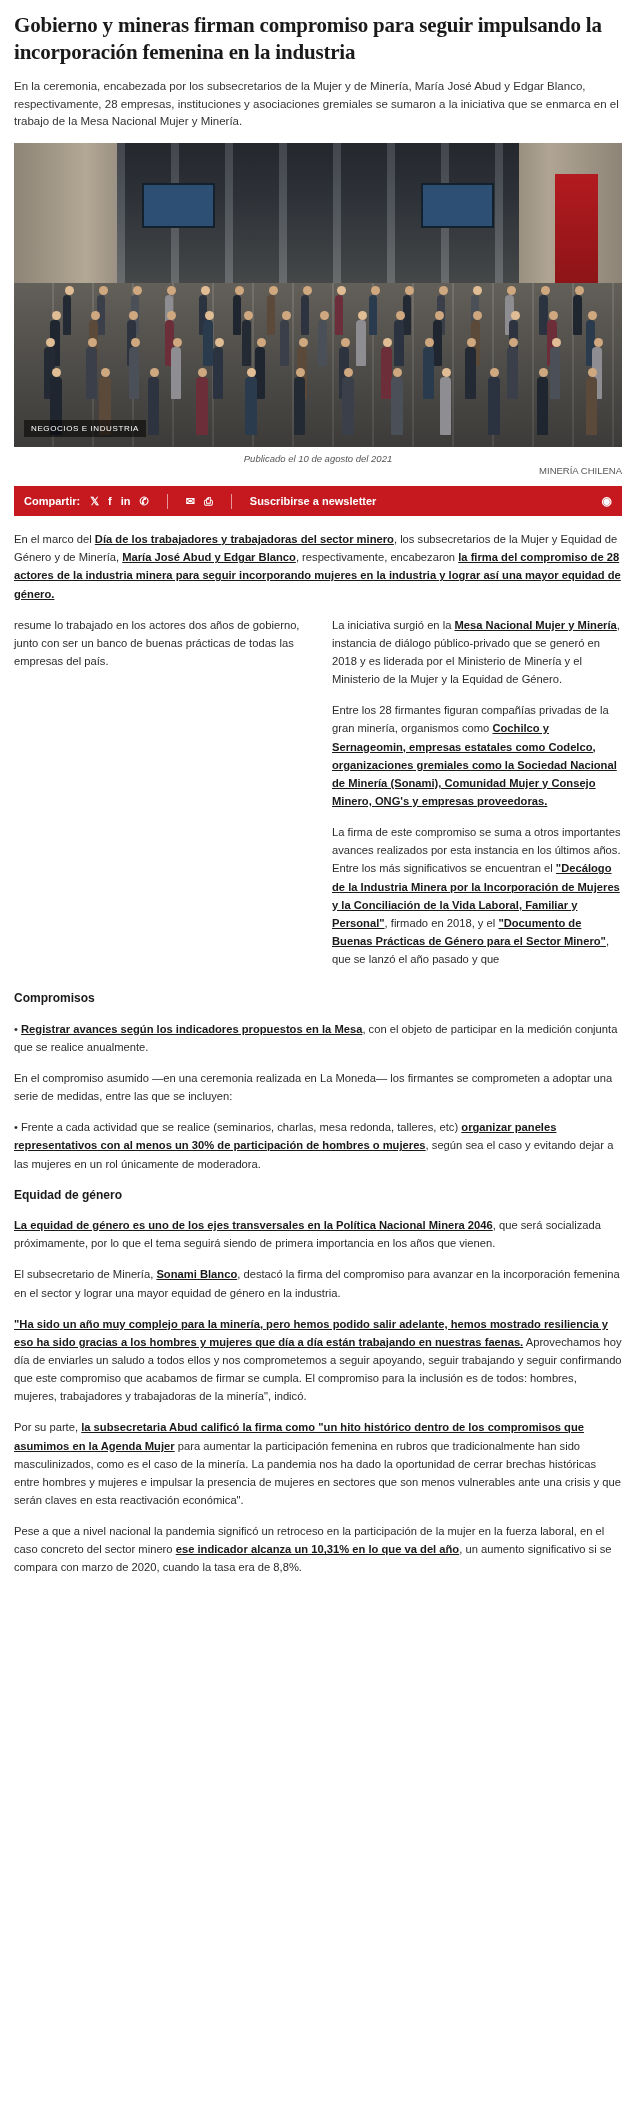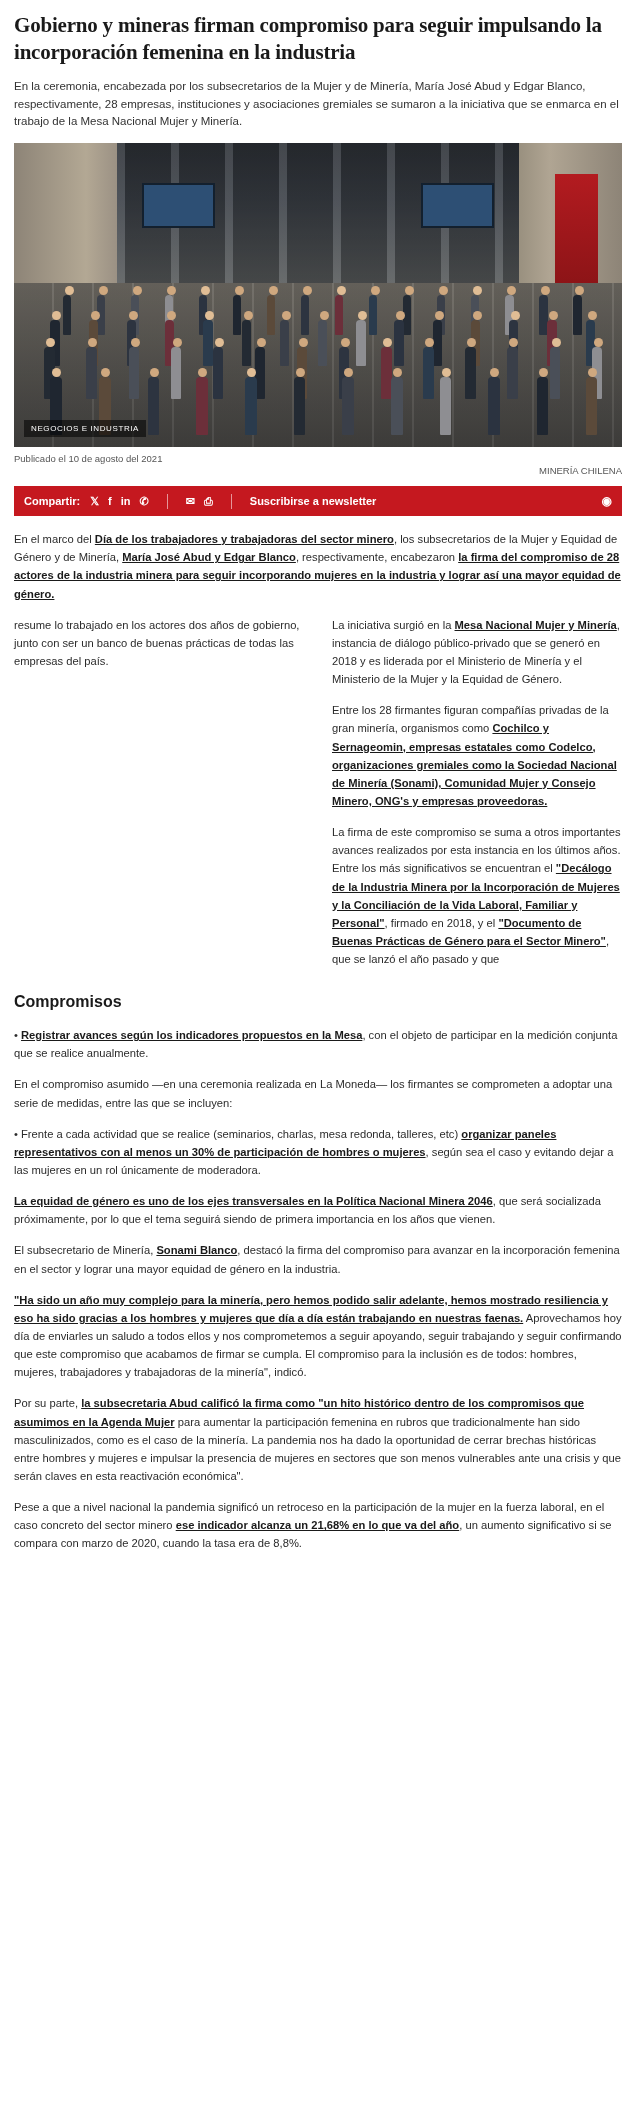--- a/index.html
+++ b/index.html
@@ -104,22 +104,23 @@
     font-family: "Liberation Sans", sans-serif;
     font-size: 8px;
     letter-spacing: 0.6px;
     padding: 4px 7px;
     text-transform: uppercase;
   }
   .pub {
     font-family: "Liberation Sans", sans-serif;
     font-size: 9.5px;
     color: #555555;
-    text-align: left;
+    text-align: center;
     margin: 4px 0 1px 0;
+    font-style: italic;
   }
   .source {
     font-family: "Liberation Sans", sans-serif;
     font-size: 9.5px;
     color: #555555;
     text-align: right;
     margin: 0 0 10px 0;
   }
   .share-bar {
     display: flex;
@@ -158,21 +159,21 @@
   .body-text {
     font-family: "Liberation Sans", sans-serif;
     font-size: 11.2px;
     line-height: 1.62;
     color: #2b2b2b;
   }
   .body-text p { margin: 0 0 13px 0; }
   .body-text b, .body-text strong { font-weight: bold; color: #1a1a1a; text-decoration: underline; }
   .sec-title {
     font-family: "Liberation Sans", sans-serif;
-    font-size: 16px;
+    font-size: 12px;
     font-weight: bold;
     margin: 0 0 11px 0;
     color: #1a1a1a;
   }
   .floatcol {
     float: right;
     width: 290px;
     margin: 0 0 8px 16px;
   }
   .floatcol p { margin: 0 0 13px 0; }
@@ -405,20 +406,21 @@
         <p>La firma de este compromiso se suma a otros importantes avances realizados por esta instancia en los últimos años. Entre los más significativos se encuentran el <b>"Decálogo de la Industria Minera por la Incorporación de Mujeres y la Conciliación de la Vida Laboral, Familiar y Personal"</b>, firmado en 2018, y el <b>"Documento de Buenas Prácticas de Género para el Sector Minero"</b>, que se lanzó el año pasado y que</p>
       </div>
       <p>resume lo trabajado en los actores dos años de gobierno, junto con ser un banco de buenas prácticas de todas las empresas del país.</p>
     </div>
 
     <div class="sec-title">Compromisos</div>
     <p>• <b>Registrar avances según los indicadores propuestos en la Mesa</b>, con el objeto de participar en la medición conjunta que se realice anualmente.</p>
     <p>En el compromiso asumido —en una ceremonia realizada en La Moneda— los firmantes se comprometen a adoptar una serie de medidas, entre las que se incluyen:</p>
     <p>• Frente a cada actividad que se realice (seminarios, charlas, mesa redonda, talleres, etc) <b>organizar paneles representativos con al menos un 30% de participación de hombres o mujeres</b>, según sea el caso y evitando dejar a las mujeres en un rol únicamente de moderadora.</p>
 
+    <div class="sec-title">Equidad de género</div>
     <p><b>La equidad de género es uno de los ejes transversales en la Política Nacional Minera 2046</b>, que será socializada próximamente, por lo que el tema seguirá siendo de primera importancia en los años que vienen.</p>
     <p>El subsecretario de Minería, <b>Sonami Blanco</b>, destacó la firma del compromiso para avanzar en la incorporación femenina en el sector y lograr una mayor equidad de género en la industria.</p>
     <p><b>"Ha sido un año muy complejo para la minería, pero hemos podido salir adelante, hemos mostrado resiliencia y eso ha sido gracias a los hombres y mujeres que día a día están trabajando en nuestras faenas.</b> Aprovechamos hoy día de enviarles un saludo a todos ellos y nos comprometemos a seguir apoyando, seguir trabajando y seguir confirmando que este compromiso que acabamos de firmar se cumpla. El compromiso para la inclusión es de todos: hombres, mujeres, trabajadores y trabajadoras de la minería", indicó.</p>
     <p>Por su parte, <b>la subsecretaria Abud calificó la firma como "un hito histórico dentro de los compromisos que asumimos en la Agenda Mujer</b> para aumentar la participación femenina en rubros que tradicionalmente han sido masculinizados, como es el caso de la minería. La pandemia nos ha dado la oportunidad de cerrar brechas históricas entre hombres y mujeres e impulsar la presencia de mujeres en sectores que son menos vulnerables ante una crisis y que serán claves en esta reactivación económica".</p>
-    <p>Pese a que a nivel nacional la pandemia significó un retroceso en la participación de la mujer en la fuerza laboral, en el caso concreto del sector minero <b>ese indicador alcanza un 21,68% en lo que va del año</b>, un aumento significativo si se compara con marzo de 2020, cuando la tasa era de 8,8%.</p>
+    <p>Pese a que a nivel nacional la pandemia significó un retroceso en la participación de la mujer en la fuerza laboral, en el caso concreto del sector minero <b>ese indicador alcanza un 10,31% en lo que va del año</b>, un aumento significativo si se compara con marzo de 2020, cuando la tasa era de 8,8%.</p>
 
   </div>
 </div>
 
 </body></html>

